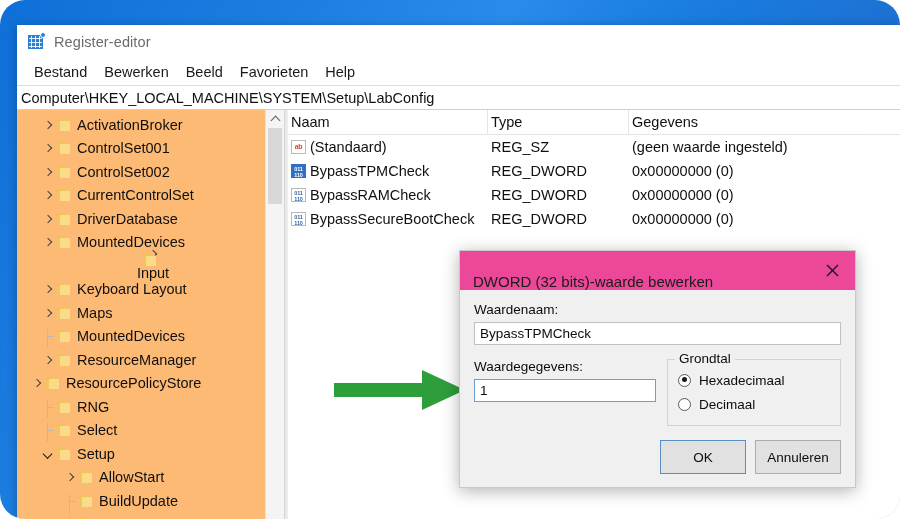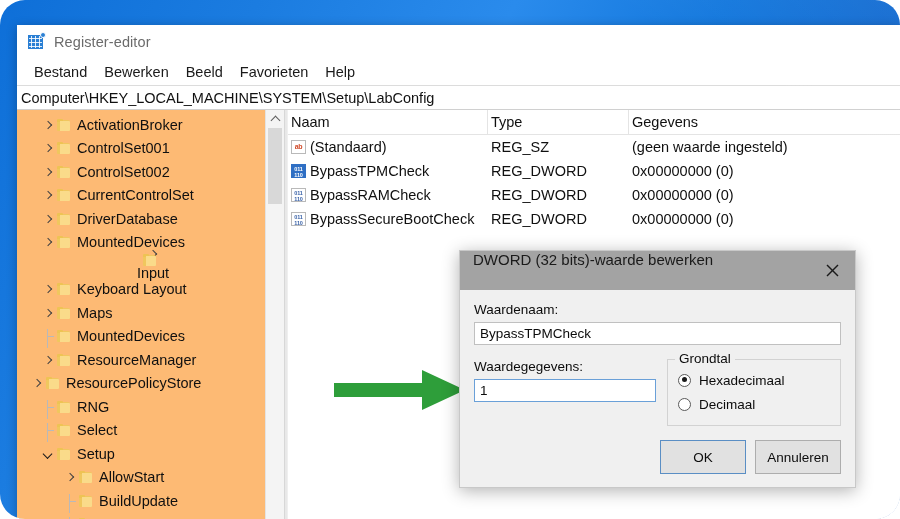--- a/index.html
+++ b/index.html
@@ -353,23 +353,23 @@
     border: 1px solid #c8c8c8;
     box-shadow: 0 3px 16px rgba(0,0,0,0.30);
     z-index: 50;
     display: flex;
     flex-direction: column;
     box-sizing: border-box;
   }
   .dlg-title {
     height: 39px;
     flex: 0 0 auto;
-    background: #a3a3a3;
-    display: flex;
-    align-items: flex-start;
+    background: #ec4899;
+    display: flex;
+    align-items: flex-end;
     padding-left: 13px;
   }
   .dlg-title .t {
     font-size: 15px;
     color: #1a1a1a;
     flex: 1 1 auto;
   }
   .dlg-close {
     width: 45px; height: 39px;
     flex: 0 0 auto;

